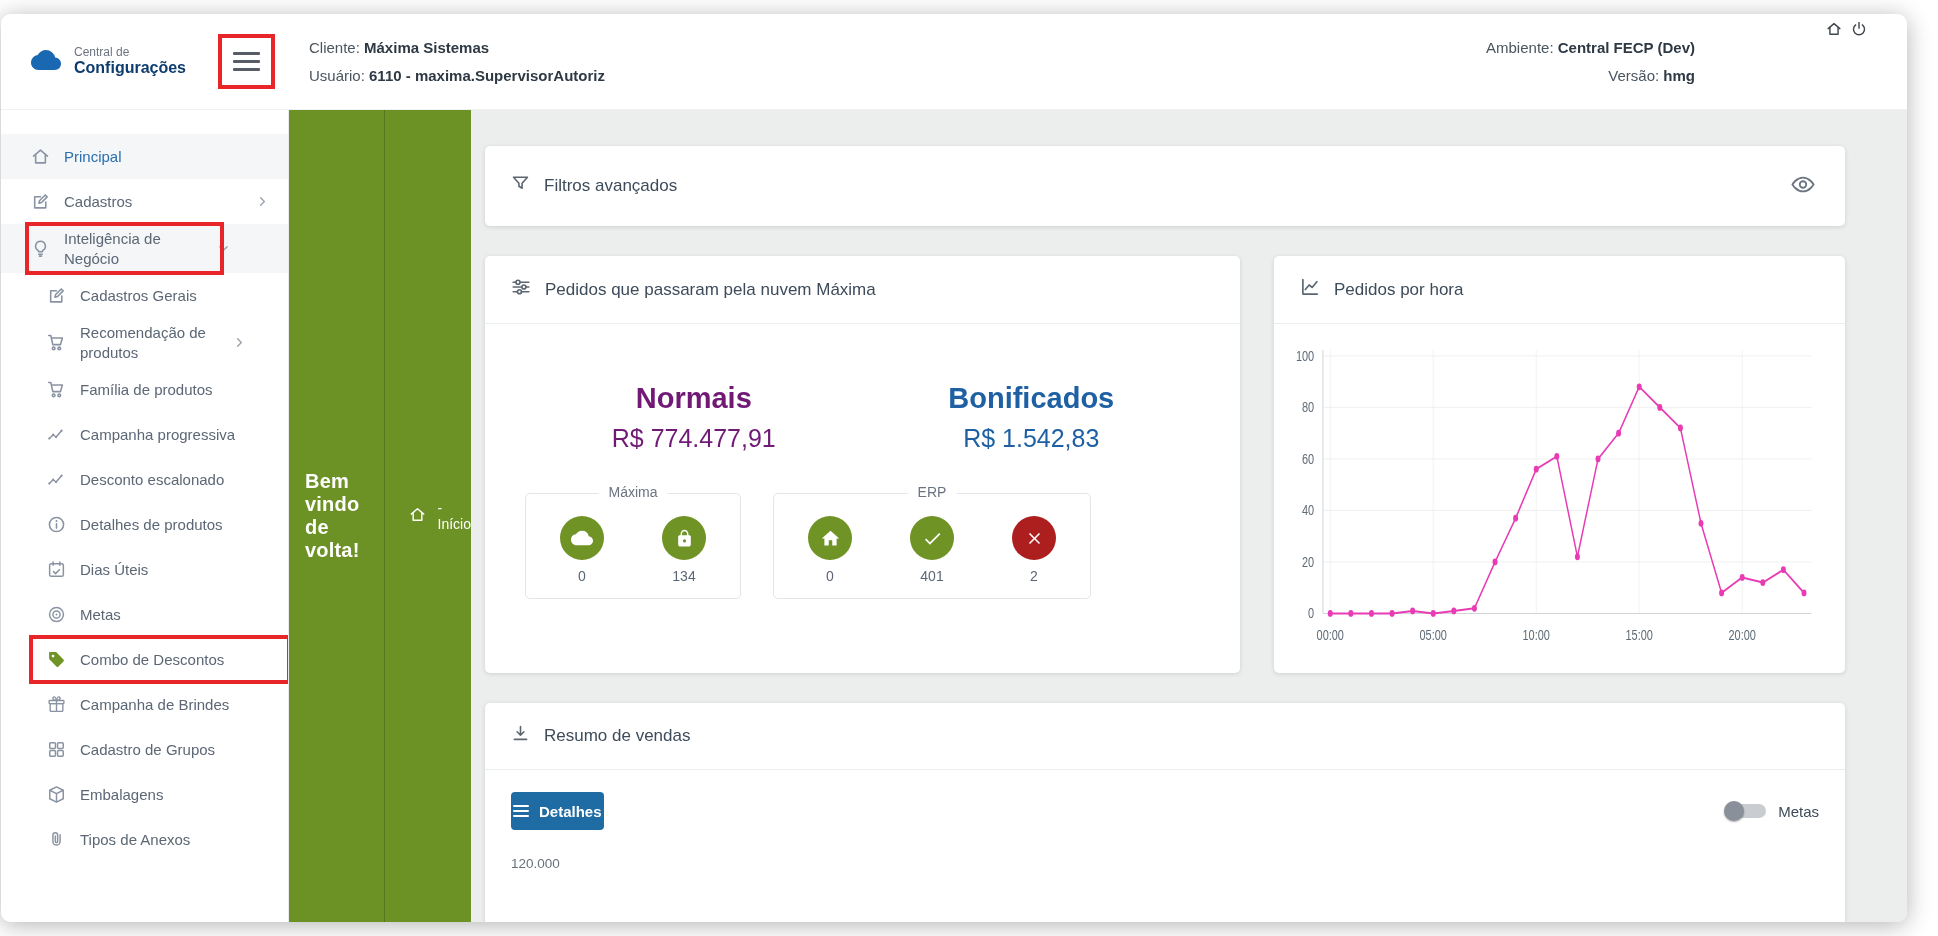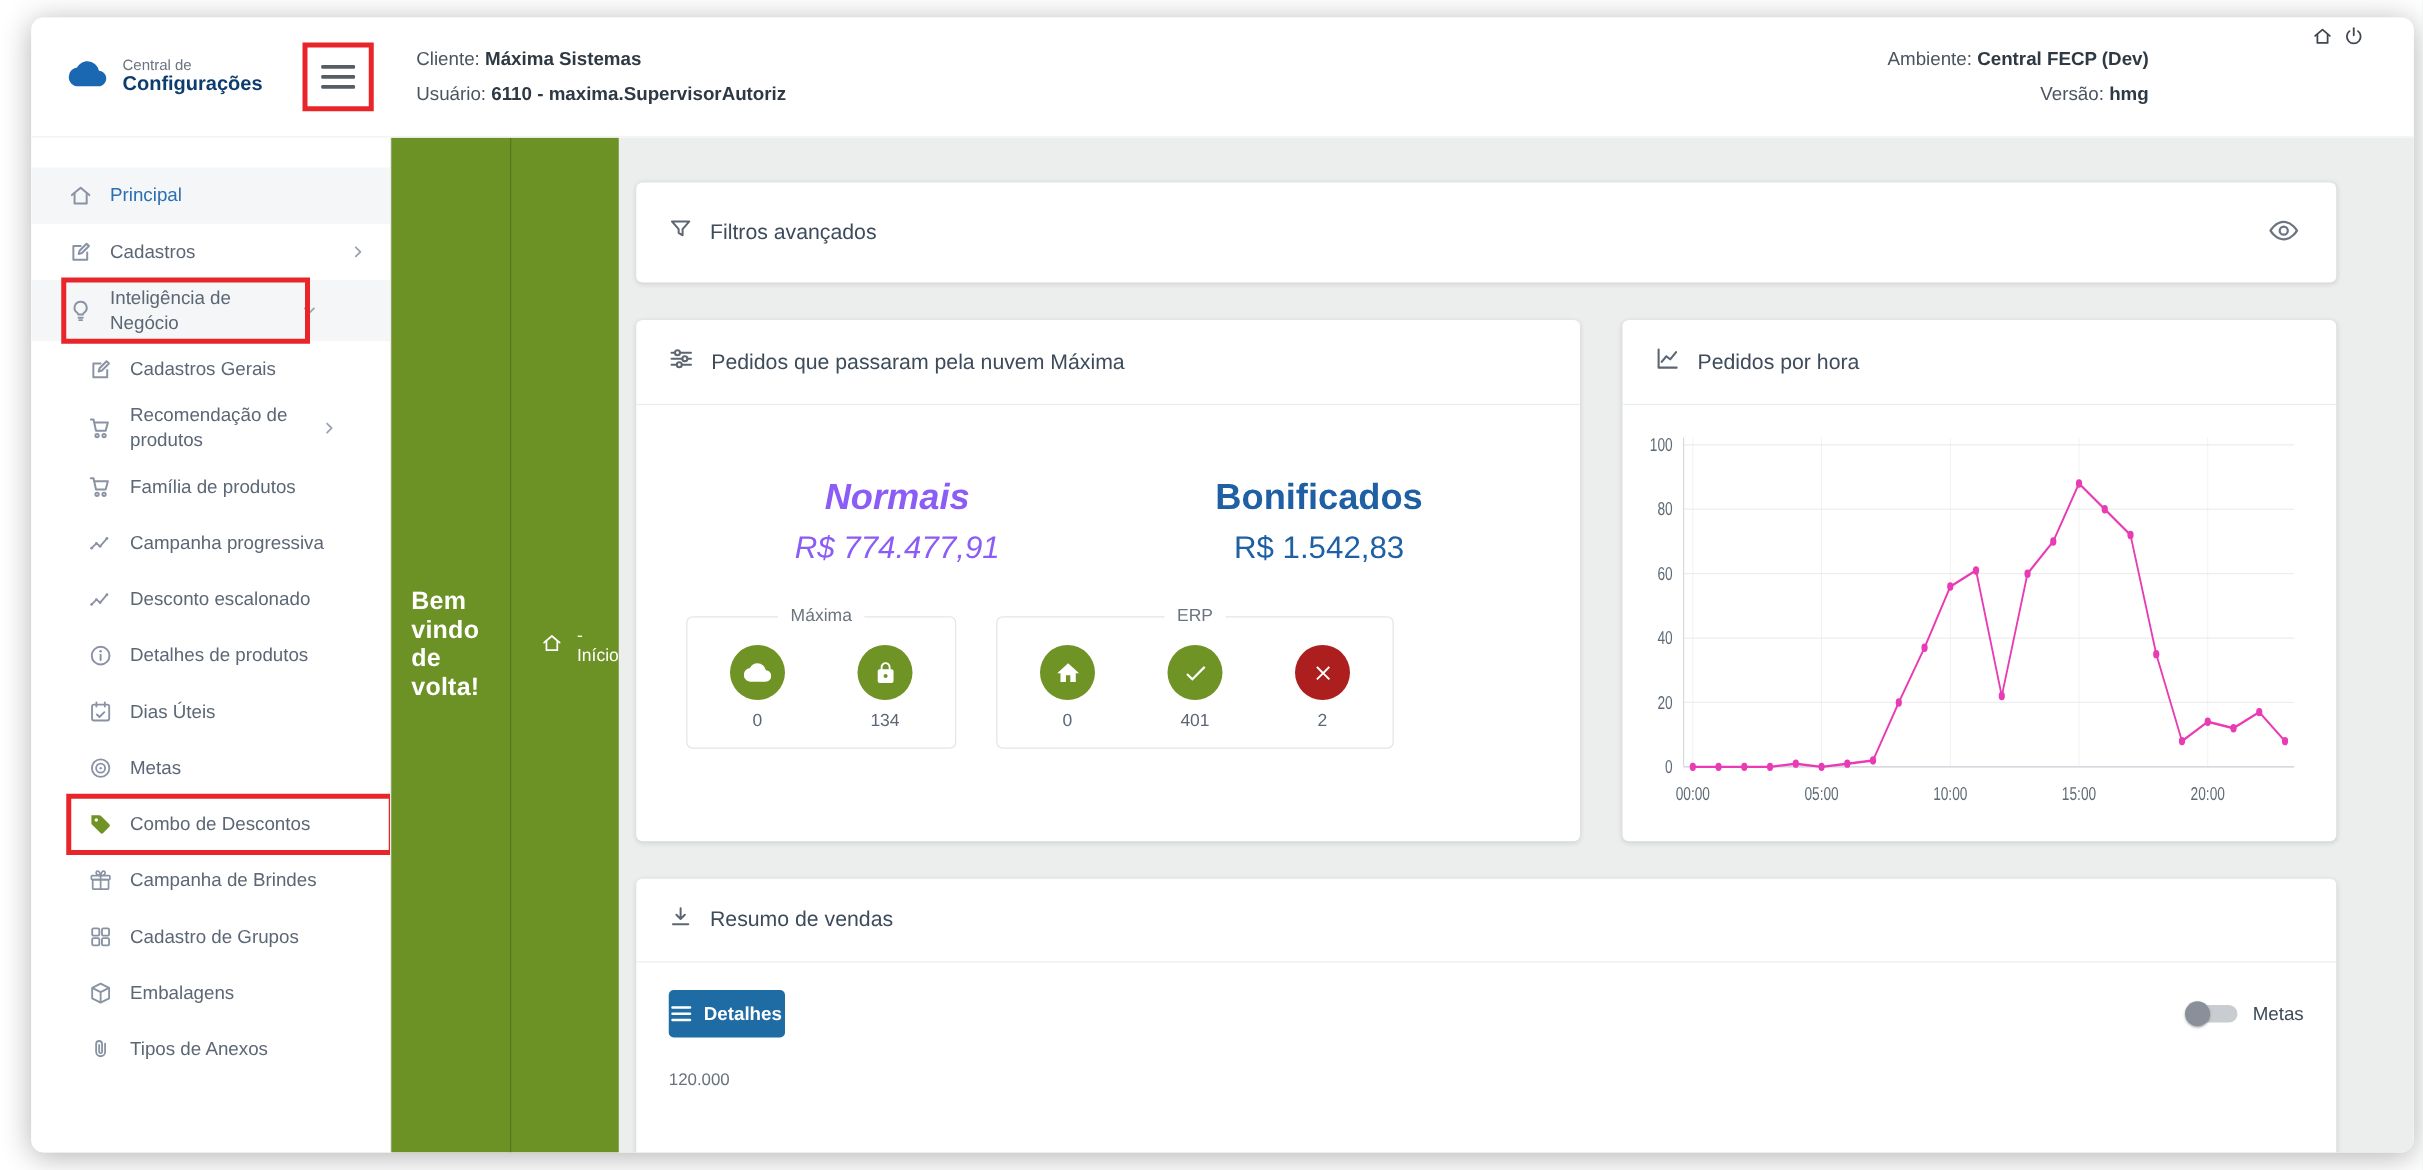--- a/index.html
+++ b/index.html
@@ -2,21 +2,21 @@
 <html><head>
 <meta charset="utf-8">
 <style>
   * { box-sizing: border-box; }
   html,body { margin:0; padding:0; }
   body {
     width:1938px; height:936px; position:relative; overflow:hidden;
     background:#ffffff; font-family:"Liberation Sans", sans-serif; color:#3d4b5a;
   }
   .frame {
-    position:absolute; left:25px; top:14px; width:1906px; height:908px;
+    position:absolute; left:1px; top:14px; width:1906px; height:908px;
     background:#fff; border-radius:10px; box-shadow:0 3px 24px rgba(0,0,0,.30);
     overflow:hidden; display:flex; flex-direction:column;
   }
   
   .app-header { flex:0 0 96px; display:flex; align-items:center; background:#fff; position:relative; border-bottom:1px solid #f0f1f2; }
   .header-left { width:288px; height:100%; display:flex; align-items:center; justify-content:space-between; padding:0 14px 0 26px; }
   .logo { display:flex; align-items:center; gap:9px; }
   .logo-text { line-height:1.1; }
   .logo-text .l1 { display:block; font-size:12px; color:#6b7480; }
   .logo-text .l2 { display:block; font-size:16px; font-weight:bold; color:#0d3c6e; }
@@ -54,21 +54,21 @@
   .card-title { display:flex; align-items:center; gap:14px; font-size:17px; color:#3d4b5a; }
   .filters-card { height:80px; display:flex; align-items:center; justify-content:space-between; padding:0 26px; margin-bottom:30px; }
   .eye-btn { background:none; border:none; cursor:pointer; display:flex; padding:4px; }
   .cards-row { display:flex; gap:34px; height:417px; margin-bottom:30px; align-items:stretch; }
   .card-head { flex:0 0 auto; padding:21px 26px; border-bottom:1px solid #ebedef; }
   .orders-card { flex:0 0 755px; display:flex; flex-direction:column;gap:28px; }
   .orders-body { padding:30px 40px 0; }
   .totals { display:flex; }
   .total-col { flex:1; text-align:center; }
   .total-col h2 { margin:0; font-size:29px; font-weight:bold; }
-  .green-t { color:#8b5cf6;font-style:italic; }
+  .green-t { color:#701a75; }
   .blue-t { color:#1e60a3; }
   .total-val { font-size:25px; margin-top:9px; }
   .groups { display:flex; gap:32px; margin-top:40px; }
   .group { position:relative; border:1px solid #e2e6e9; border-radius:5px; padding:22px 34px 14px; display:flex; gap:58px; justify-content:center; }
   .group-label { position:absolute; top:-10px; left:50%; transform:translateX(-50%); background:#fff; padding:0 10px; font-size:14px; color:#6b7480; white-space:nowrap; }
   .badge-wrap { text-align:center; }
   .badge { width:44px; height:44px; border-radius:50%; display:flex; align-items:center; justify-content:center; margin:0 auto; }
   .badge.green-bg { background:#6f9324; }
   .badge.red-bg { background:#ad1f1f; }
   .badge-count { margin-top:8px; font-size:14px; color:#5c6775; }

